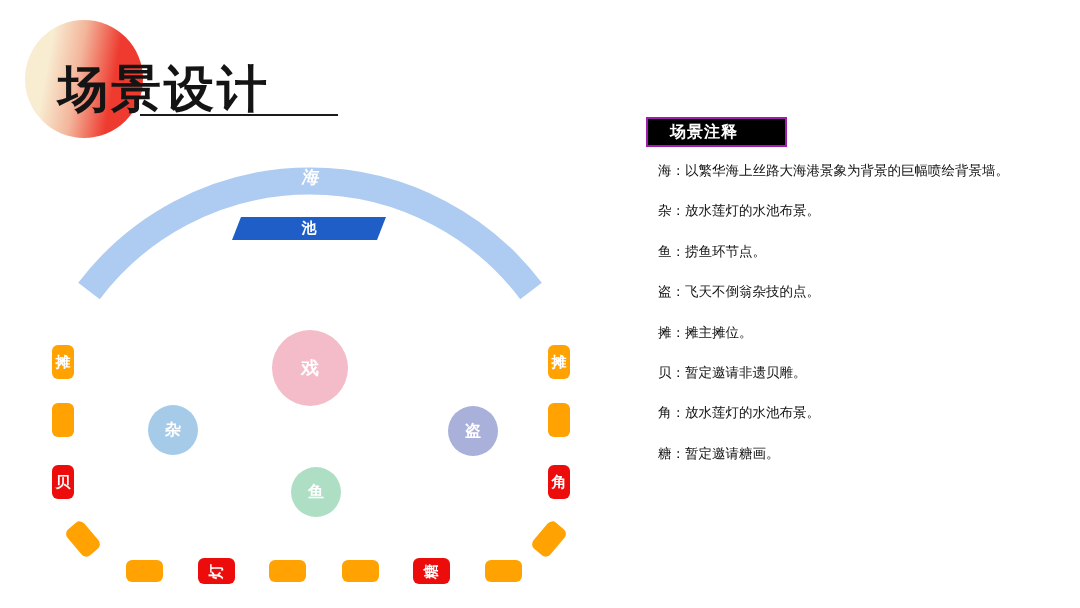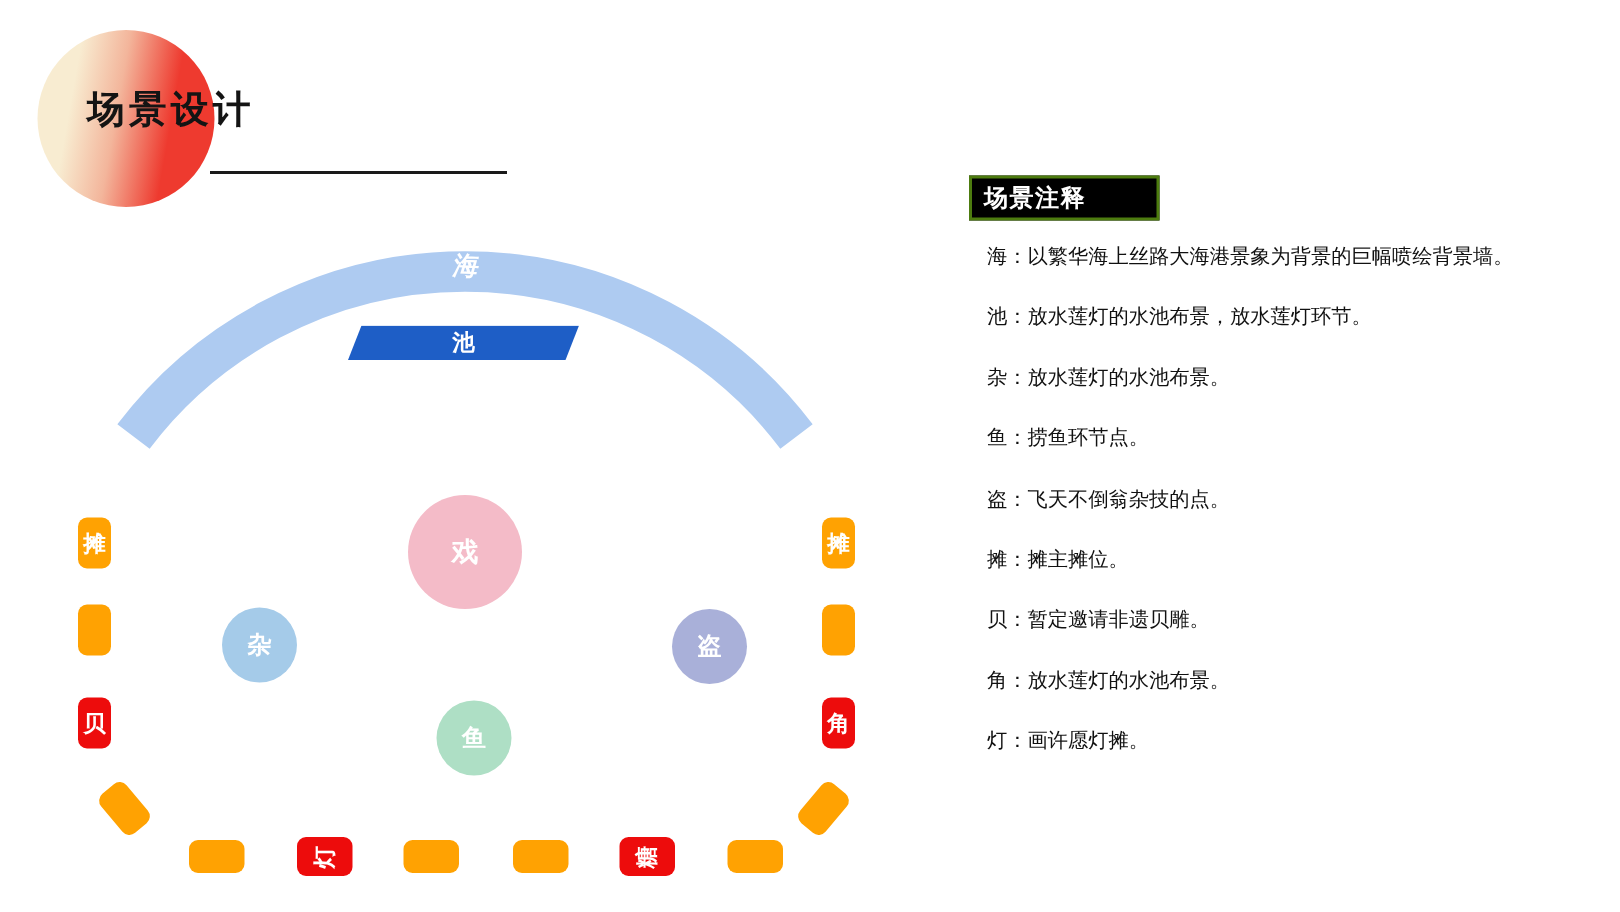--- a/index.html
+++ b/index.html
@@ -11,35 +11,35 @@
   }
 
   
   .title-ball {
     position:absolute; left:25px; top:20px; width:118px; height:118px;
     border-radius:50%;
     background:linear-gradient(100deg,#f8ecd1 22%,#f3b59b 45%,#ee3a2f 72%);
   }
   .page-title {
     position:absolute; left:58px; top:56px;
-    font-size:25px; font-weight:700; color:#141414; letter-spacing:3px;
+    font-size:50px; font-weight:700; color:#141414; letter-spacing:3px;
     white-space:nowrap;
   }
   .title-underline {
     position:absolute; left:140px; top:114px; width:198px; height:2px;
     background:#1a1a1a;
   }
 
   
   .legend { position:absolute; left:646px; top:117px; width:420px; }
   .legend-header {
     width:115px; height:26px; background:#000000;
-    border:2px solid #4d7c0f; color:#ffffff;
+    border:2px solid #a21caf; color:#ffffff;
     font-size:16px; font-weight:700; letter-spacing:1px;
-    display:flex; align-items:center; padding-left:8px;
+    display:flex; align-items:center; padding-left:22px;
   }
   .legend-notes { position:absolute; left:0; top:34px; width:420px; }
   .note-line {
     height:40.4px; line-height:40.4px; font-size:13.5px; color:#111111;
     white-space:nowrap;
     margin-left:12px;
   }
   .note-line .term { color:#111111; }
 
   
@@ -123,22 +123,21 @@
   <div class="tile sq red" style="left:413px; top:418px;">
       <span class="rot">糖</span>
     </div>
   <div class="tile h orange" style="left:485px; top:420px;"></div>
 </div>
 
 <div class="legend">
   <div class="legend-header">场景注释</div>
   <div class="legend-notes">
     <div class="note-line"><span class="term">海</span><span>：</span><span>以繁华海上丝路大海港景象为背景的巨幅喷绘背景墙。</span></div>
-    <div class="note-line"><span class="term">池</span><span>：</span><span>放水莲灯的水池布景，放水莲灯环节。</span></div>
     <div class="note-line"><span class="term">杂</span><span>：</span><span>放水莲灯的水池布景。</span></div>
     <div class="note-line"><span class="term">鱼</span><span>：</span><span>捞鱼环节点。</span></div>
     <div class="note-line"><span class="term">盗</span><span>：</span><span>飞天不倒翁杂技的点。</span></div>
     <div class="note-line"><span class="term">摊</span><span>：</span><span>摊主摊位。</span></div>
     <div class="note-line"><span class="term">贝</span><span>：</span><span>暂定邀请非遗贝雕。</span></div>
     <div class="note-line"><span class="term">角</span><span>：</span><span>放水莲灯的水池布景。</span></div>
-    <div class="note-line"><span class="term">灯</span><span>：</span><span>画许愿灯摊。</span></div>
+    <div class="note-line"><span class="term">糖</span><span>：</span><span>暂定邀请糖画。</span></div>
   </div>
 </div>
 
 </body></html>

